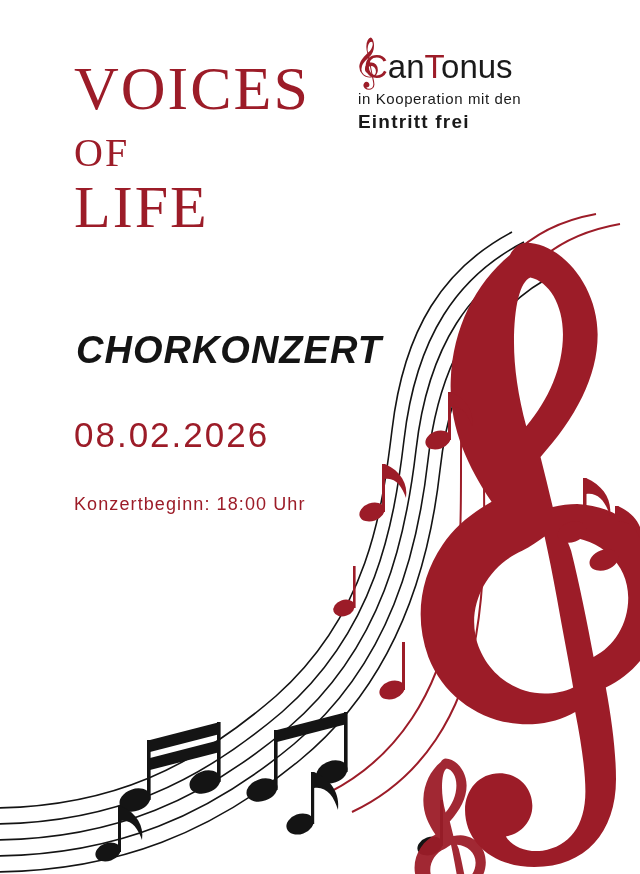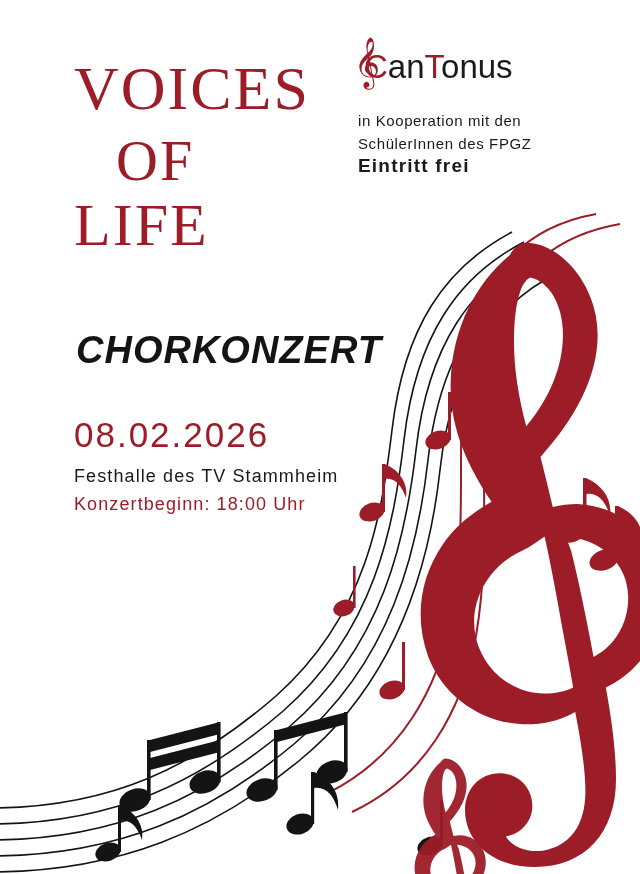--- a/index.html
+++ b/index.html
@@ -40,21 +40,21 @@
     font-family: "Liberation Serif", serif;
     color: #9c1c28;
     font-size: 60px;
     line-height: 0.98;
     letter-spacing: 2px;
     font-weight: 400;
     margin: 0 0 6px 0;
     white-space: nowrap;
   }
   .title-line.l1 { font-size: 62px; }
-  .title-line.l2 { font-size: 58px; margin-top: 14px; margin-left: 42px;}
+  .title-line.l2 { font-size: 40px; margin-top: 14px;}
   .title-line.l3 { font-size: 60px; margin-top: 0;}
 
   .subtitle {
     position: absolute;
     left: 76px;
     top: 329px;
     font-family: Liberation Sans, sans-serif;
     font-style: italic;
     font-weight: 700;
     color: #141414;
@@ -130,21 +130,21 @@
   .logo-clef {
     position: absolute;
     left: -4px;
     top: -8px;
     color: #9c1c28;
     font-family: "DejaVu Sans", sans-serif;
     font-size: 44px;
     line-height: 1;
   }
   .coop {
-    margin-top: 24px;
+    margin-top: 2px;
     font-family: "Liberation Sans", sans-serif;
     font-size: 15px;
     letter-spacing: 0.6px;
     color: #1a1a1a;
     line-height: 1.5;
     white-space: nowrap;
   }
   .free {
     font-family: "Liberation Sans", sans-serif;
     font-size: 19px;
@@ -288,29 +288,27 @@
 
   <div class="title-block">
     <div class="title-line l1">VOICES</div>
     <div class="title-line l2">OF</div>
     <div class="title-line l3">LIFE</div>
   </div>
 
   <div class="subtitle">CHORKONZERT</div>
 
   <div class="date">08.02.2026</div>
-  <div class="venue">Festhalle des TV Stammheim</div>
   <div class="begin">Konzertbeginn:  18:00 Uhr</div>
 
 
   <div class="logo-wrap">
     <div class="logo-name">
       <span class="logo-clef">𝄞</span>
       <span class="red">C</span><span>an</span><span class="red">T</span><span>onus</span>
     </div>
     <div class="coop">
       <div>in Kooperation mit den</div>
-      <div>SchülerInnen des FPGZ</div>
     </div>
     <div class="free">Eintritt frei</div>
   </div>
 
 </div>
 
 </body></html>

